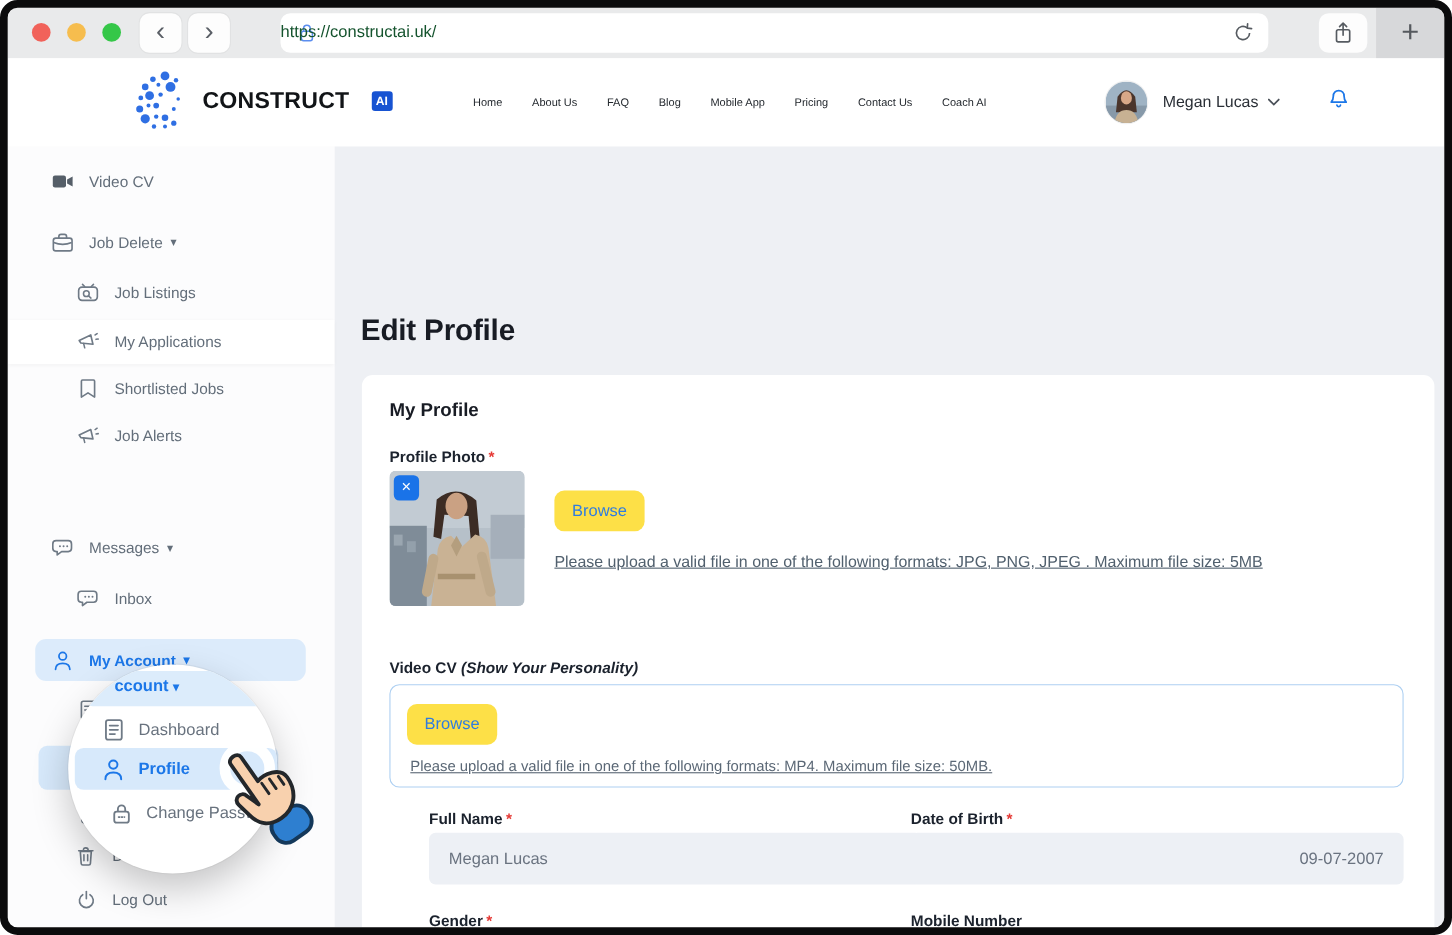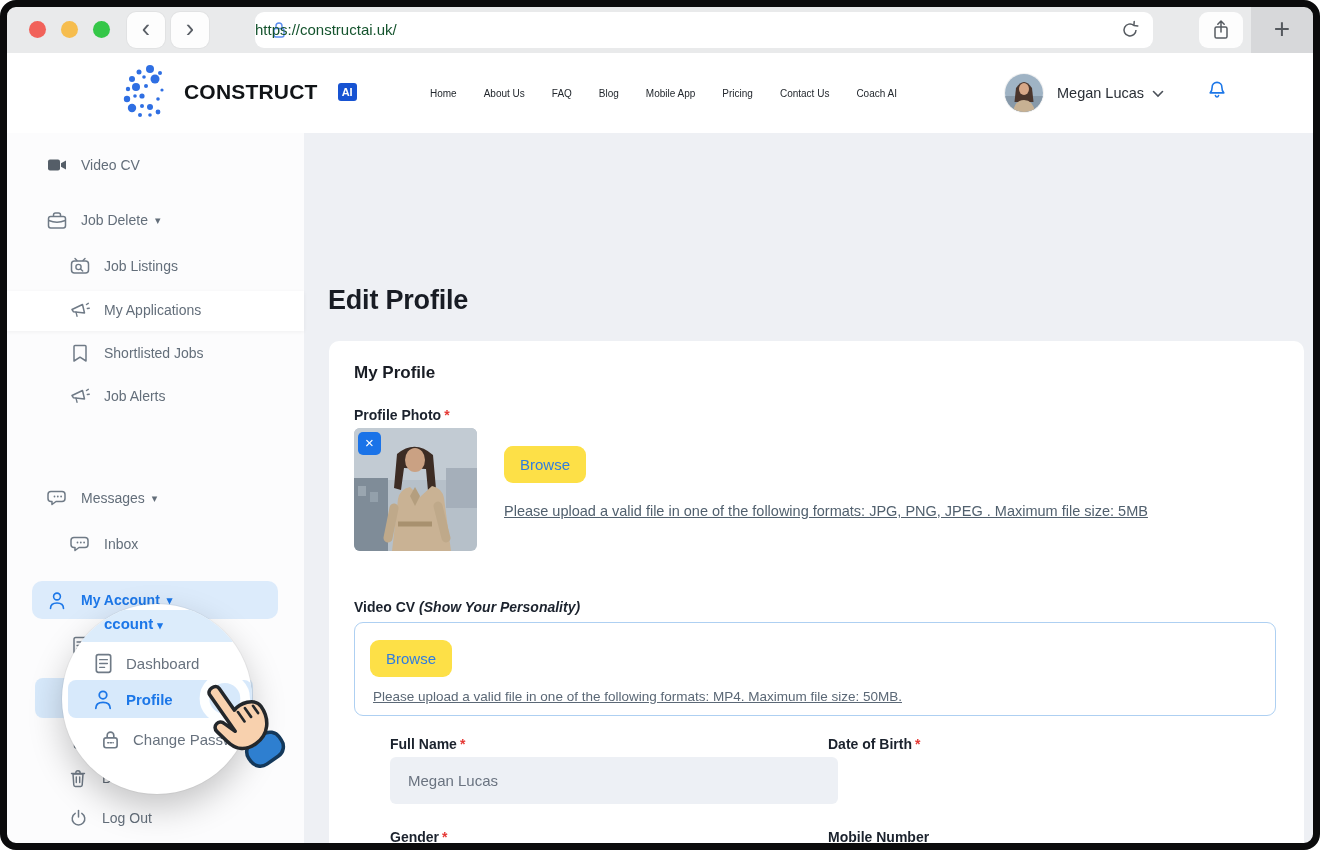--- a/index.html
+++ b/index.html
@@ -440,20 +440,21 @@
         </div>
 
         <div class="f-label grid-label col1 r1l">
           <span>Full Name</span><span class="req">*</span>
         </div>
         <input class="f-input col1 r1i" value="Megan Lucas" style="">
 
         <div class="f-label grid-label col2 r1l">
           <span>Date of Birth</span><span class="req">*</span>
         </div>
+        <input class="f-input col2 r1i" value="09-07-2007" style="">
 
         <div class="f-label grid-label col1 r2l">
           <span>Gender</span><span class="req">*</span>
         </div>
 
         <div class="f-label grid-label col2 r2l">
           <span>Mobile Number</span>
         </div>
 
       </div>

